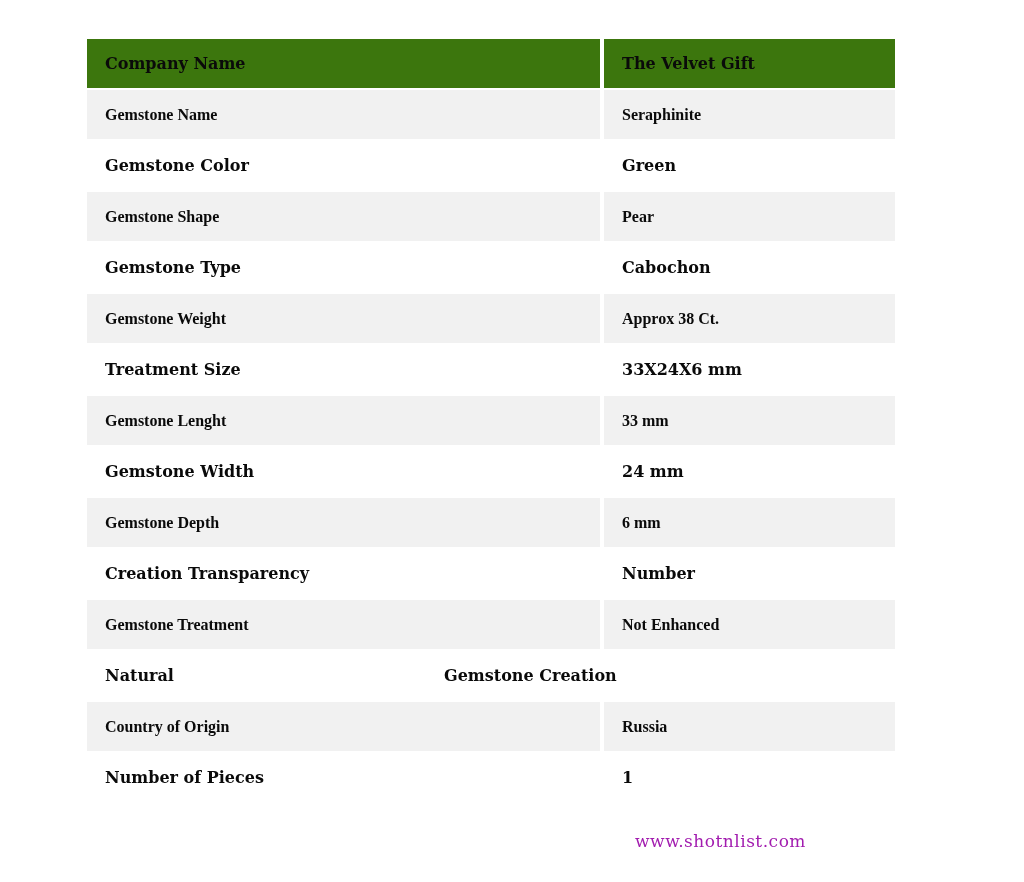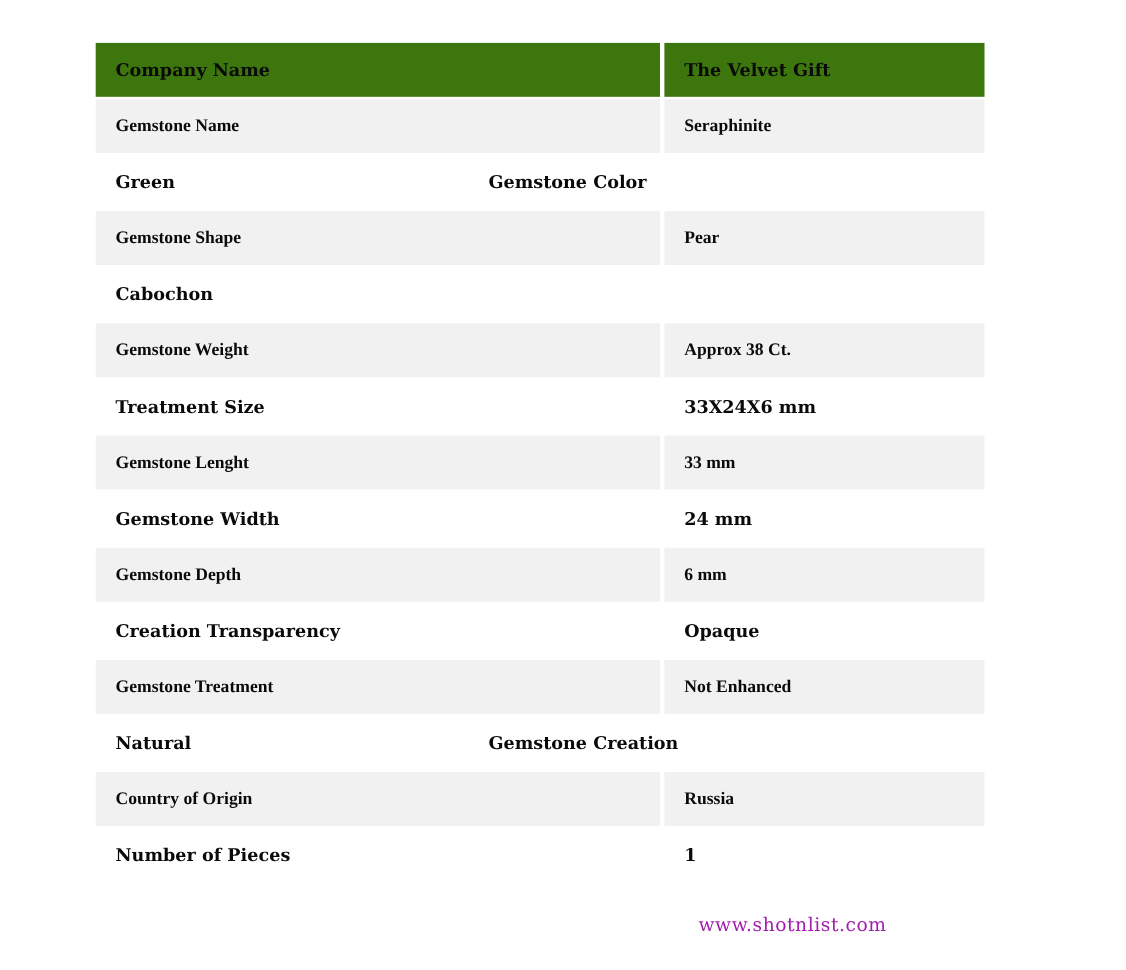--- a/index.html
+++ b/index.html
@@ -62,28 +62,29 @@
     <div class="row header">
       <div class="cell label">Company Name</div>
       <div class="cell value">The Velvet Gift</div>
     </div>
     <div id="rows-container">
         <div class="row alt">
           <div class="cell label">Gemstone Name</div>
           <div class="cell value">Seraphinite</div>
         </div>
         <div class="row plain">
+          <div class="cell label">Gemstone Color</div>
           <div class="cell value">Green</div>
-          <div class="cell label">Gemstone Color</div>
         </div>
         <div class="row alt">
           <div class="cell label">Gemstone Shape</div>
           <div class="cell value">Pear</div>
         </div>
         <div class="row plain">
+          <div class="cell label">Gemstone Type</div>
           <div class="cell value">Cabochon</div>
         </div>
         <div class="row alt">
           <div class="cell label">Gemstone Weight</div>
           <div class="cell value">Approx 38 Ct.</div>
         </div>
         <div class="row plain">
           <div class="cell label">Treatment Size</div>
           <div class="cell value">33X24X6 mm</div>
         </div>
@@ -94,21 +95,21 @@
         <div class="row plain">
           <div class="cell label">Gemstone Width</div>
           <div class="cell value">24 mm</div>
         </div>
         <div class="row alt">
           <div class="cell label">Gemstone Depth</div>
           <div class="cell value">6 mm</div>
         </div>
         <div class="row plain">
           <div class="cell label">Creation Transparency</div>
-          <div class="cell value">Opaque</div>
+          <div class="cell value">Number</div>
         </div>
         <div class="row alt">
           <div class="cell label">Gemstone Treatment</div>
           <div class="cell value">Not Enhanced</div>
         </div>
         <div class="row plain">
           <div class="cell value">Natural</div>
           <div class="cell label">Gemstone Creation</div>
         </div>
         <div class="row alt">

